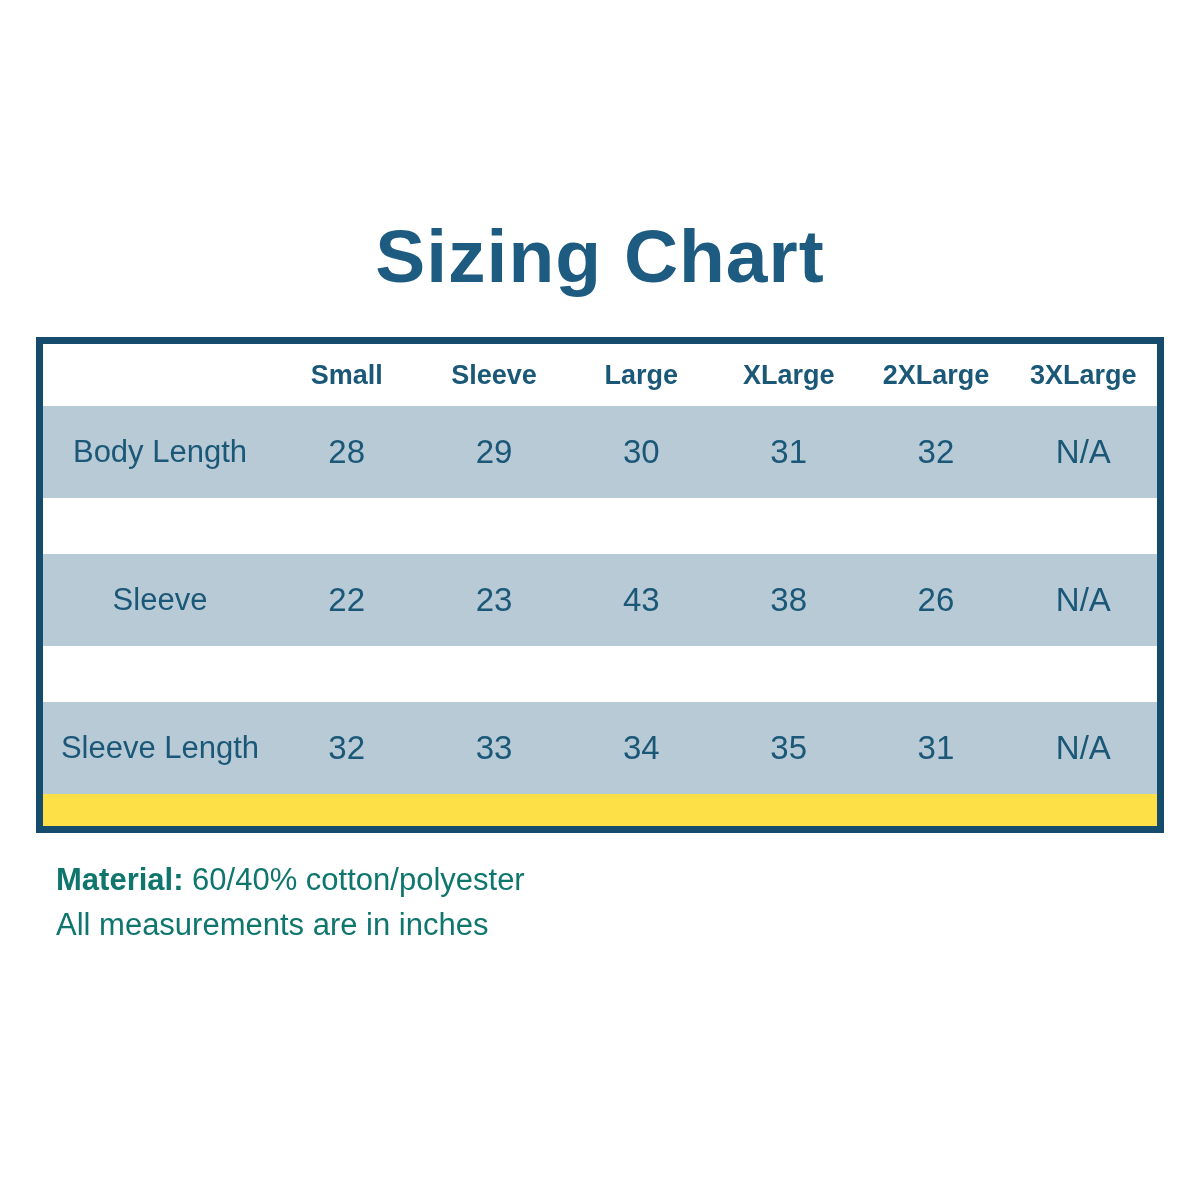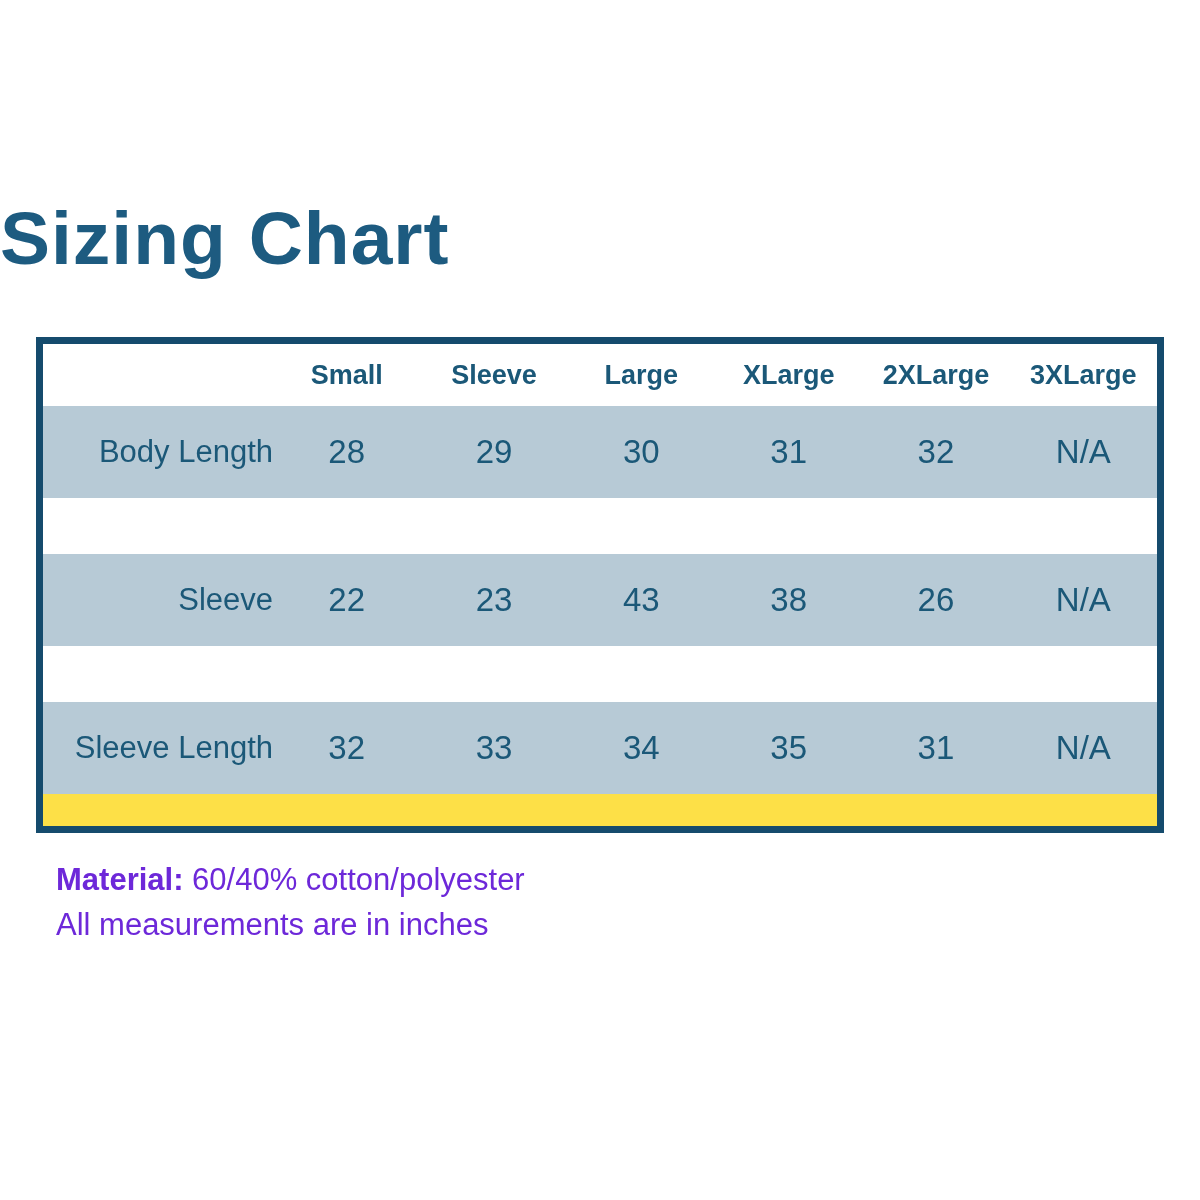--- a/index.html
+++ b/index.html
@@ -9,23 +9,23 @@
     font-family: "Liberation Sans", sans-serif;
   }
   .page {
     position: relative;
     width: 1200px; height: 1200px;
     background: #ffffff;
     overflow: hidden;
   }
   .title {
     position: absolute;
-    top: 195px; left: 0;
+    top: 213px; left: 0;
     width: 100%;
-    text-align: left;
+    text-align: center;
     font-size: 75px;
     font-weight: 600;
     letter-spacing: 1px;
     color: #1d5b80;
   }
   .sizing-table {
     position: absolute;
     left: 36px; top: 337px;
     width: 1128px; height: 496px;
     border: 7px solid #154b6d;
@@ -42,31 +42,31 @@
   .data-row {
     height: 92px;
     background: #b7cad6;
     font-size: 33px;
     color: #1b5878;
   }
   .spacer { height: 56px; background: #ffffff; }
   .label-cell {
     width: 230px;
     padding-left: 4px;
-    text-align: right;
+    text-align: center;
     font-size: 31px;
     font-weight: 400;
   }
   .header-row .label-cell { font-weight: 700; }
   .cell { flex: 1; text-align: center; }
   .footer {
     position: absolute;
     left: 56px; top: 858px;
     font-size: 31px;
-    color: #6d28d9;
+    color: #0f766e;
     line-height: 1.45;
   }
   .footer .bold { font-weight: 700; }
 </style>
 </head>
 <body>
 
 <div class="page">
 
   <div class="title">Sizing Chart</div>

